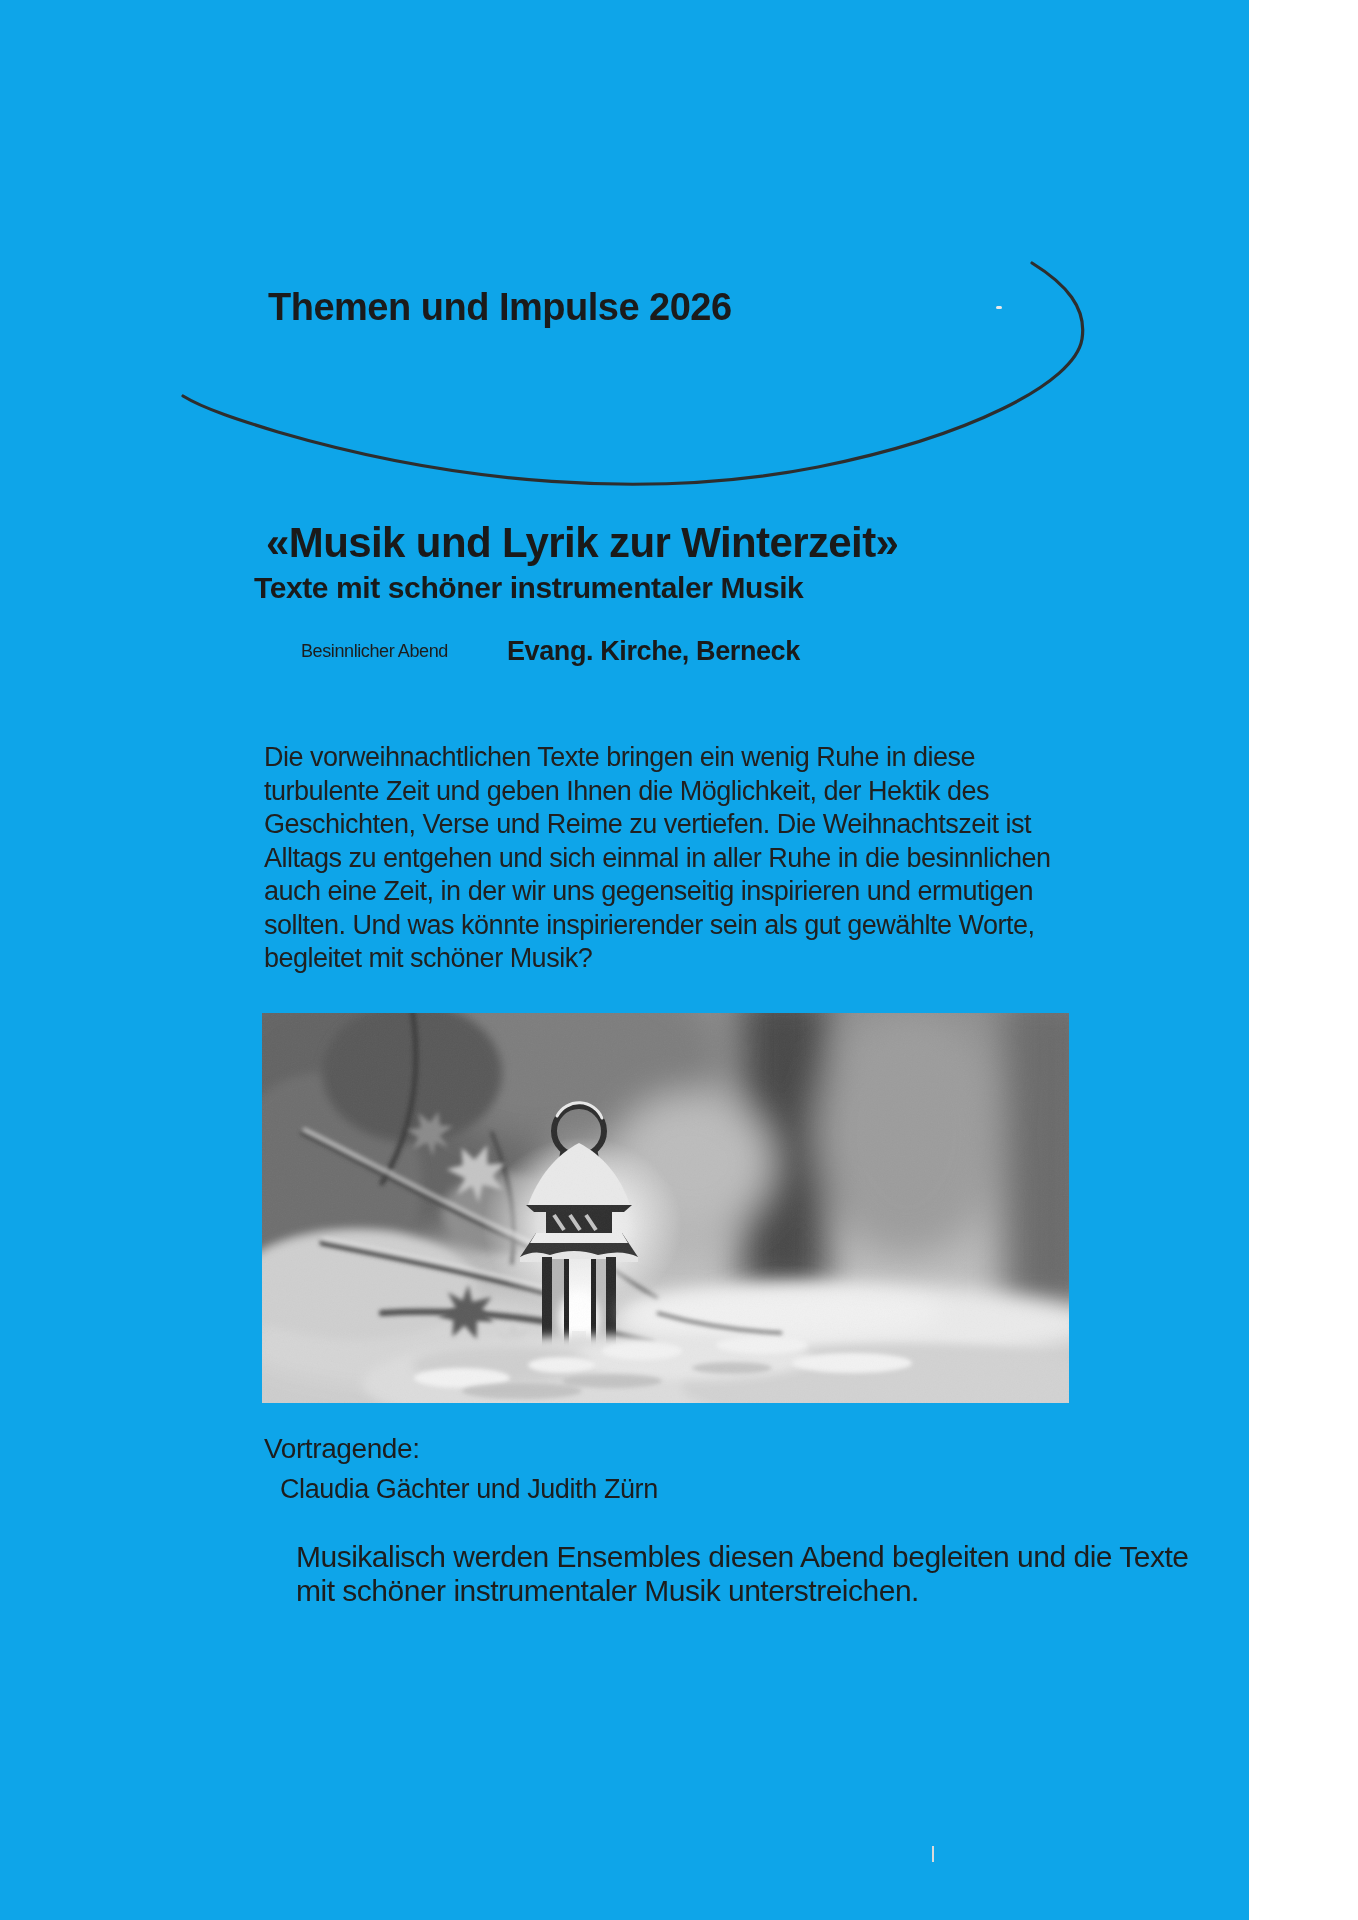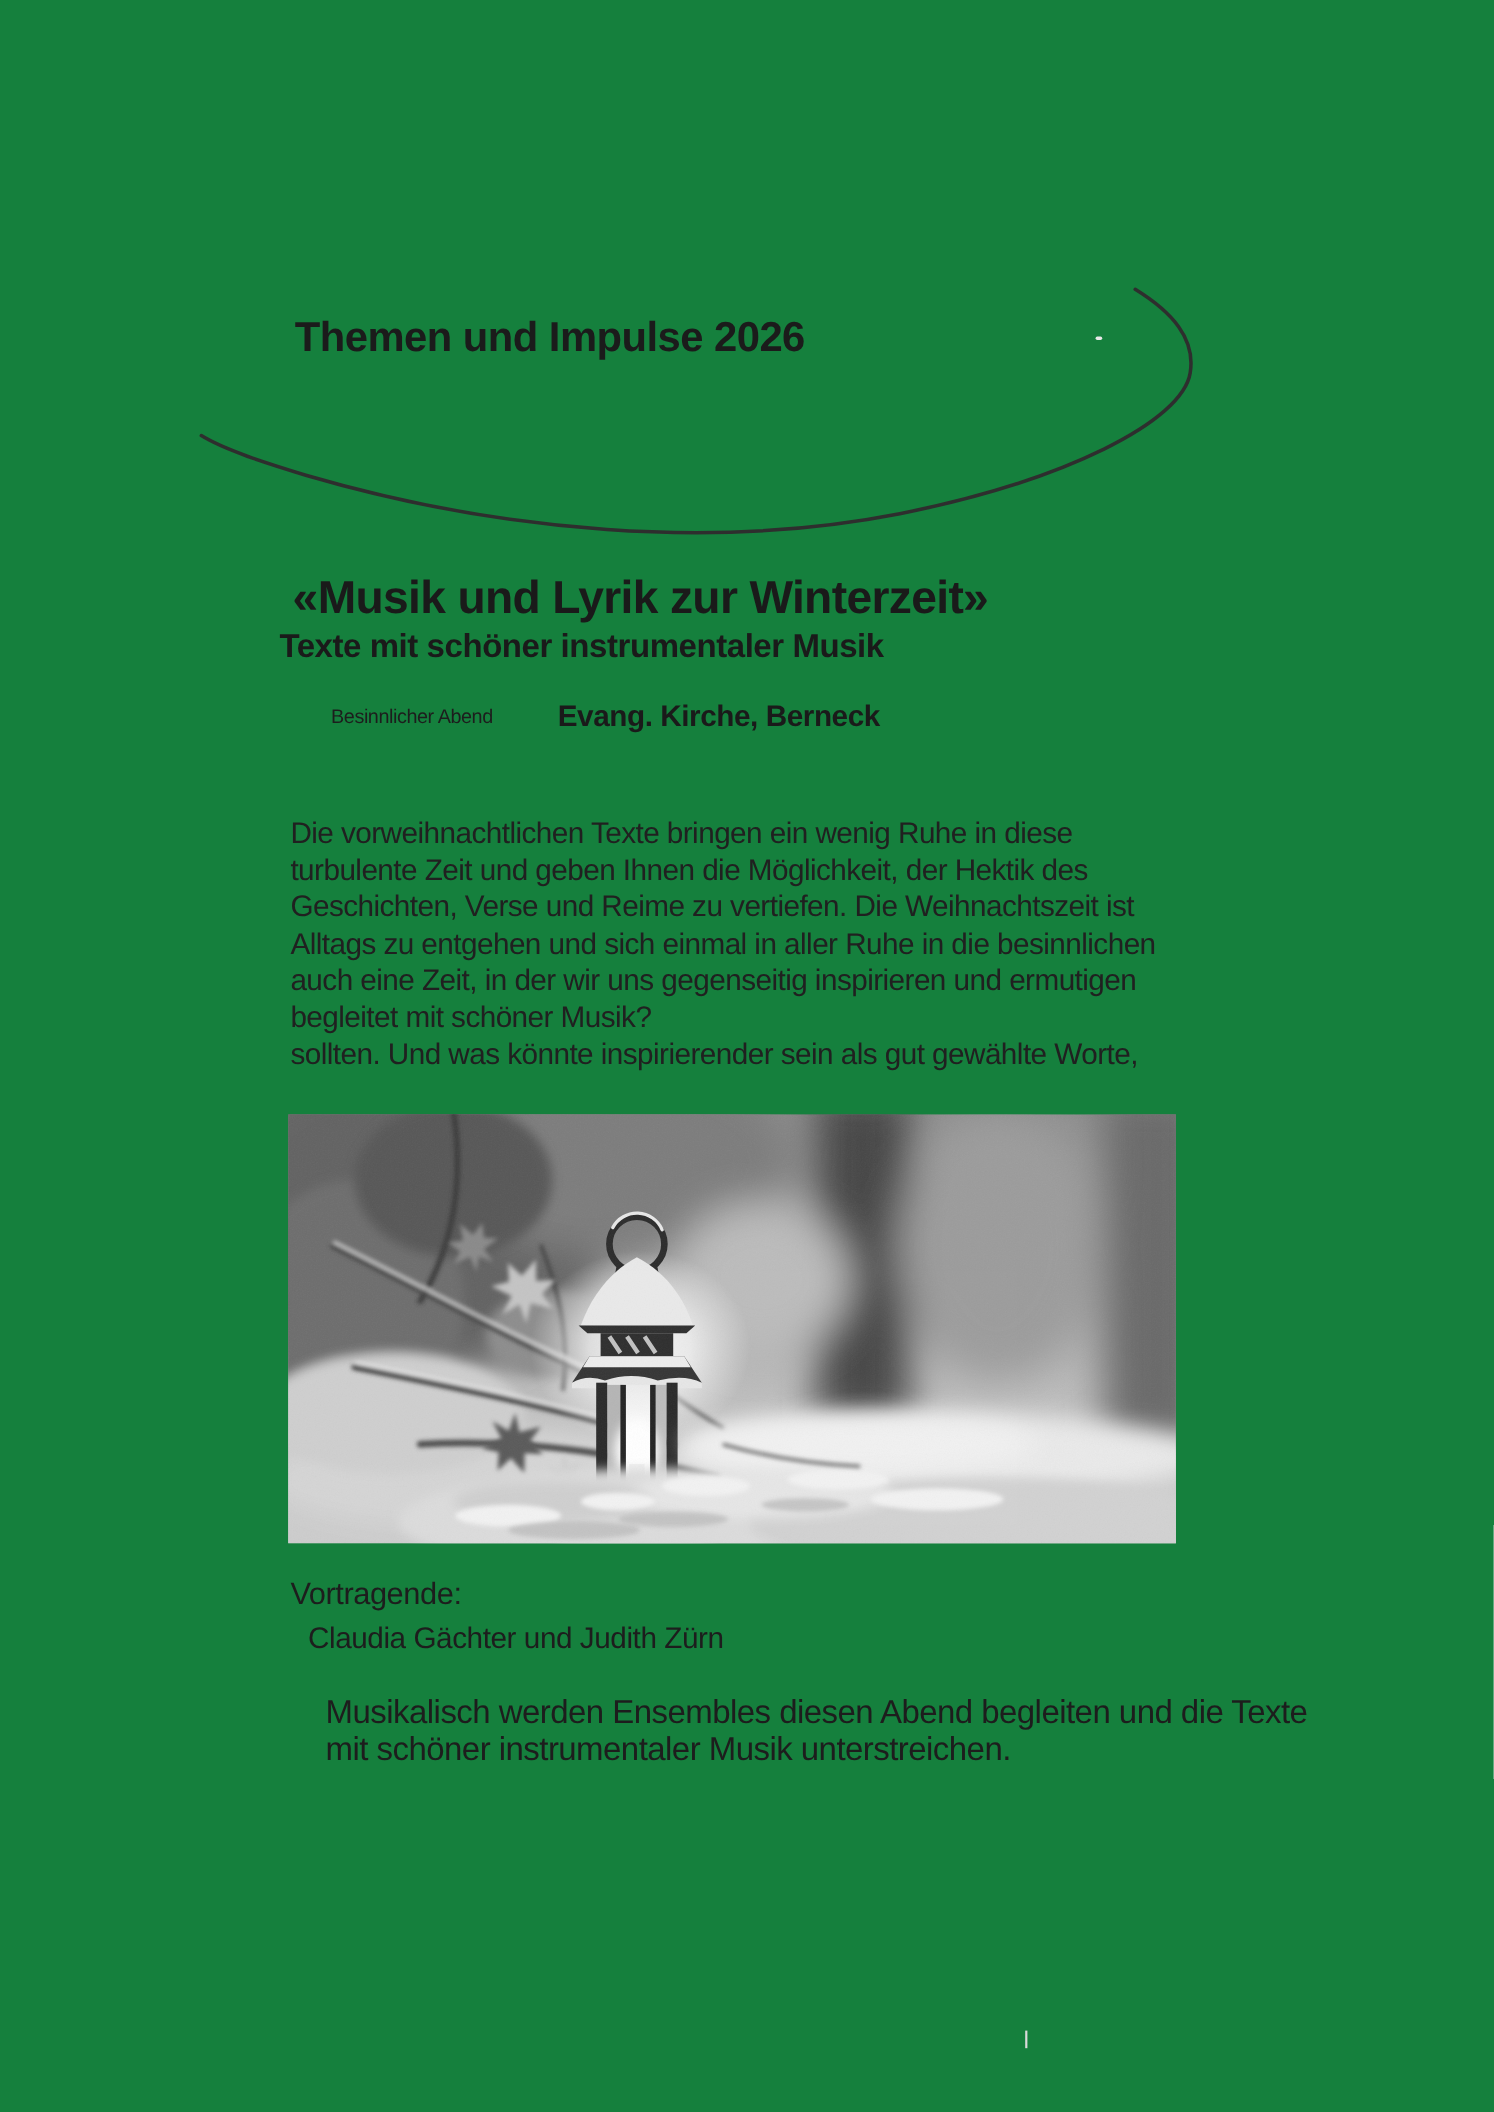--- a/index.html
+++ b/index.html
@@ -1,19 +1,19 @@
 <!DOCTYPE html>
 <html><head>
 <meta charset="utf-8">
 <style>
   html,body{margin:0;padding:0;background:#ffffff;}
   .page{
     position:relative;
-    width:1358px;height:1920px;
-    background:#15803d;
+    width:1249px;height:1920px;
+    background:#0ea5e9;
     overflow:hidden;
     font-family:"Liberation Sans",sans-serif;
     color:#1d1d1d;
   }
   .abs{position:absolute;}
   
   .prog-title{
     left:268px;top:288px;
     font-size:38px;font-weight:bold;letter-spacing:-0.5px;line-height:1;
     color:#1b1b1b;
@@ -86,22 +86,22 @@
   <div class="abs detail-value">
     <div>Evang. Kirche, Berneck</div>
   </div>
 
   <div class="abs body-text">
     <div>Die vorweihnachtlichen Texte bringen ein wenig Ruhe in diese</div>
     <div>turbulente Zeit und geben Ihnen die Möglichkeit, der Hektik des</div>
     <div>Geschichten, Verse und Reime zu vertiefen. Die Weihnachtszeit ist</div>
     <div>Alltags zu entgehen und sich einmal in aller Ruhe in die besinnlichen</div>
     <div>auch eine Zeit, in der wir uns gegenseitig inspirieren und ermutigen</div>
+    <div>sollten. Und was könnte inspirierender sein als gut gewählte Worte,</div>
     <div>begleitet mit schöner Musik?</div>
-    <div>sollten. Und was könnte inspirierender sein als gut gewählte Worte,</div>
   </div>
 
   <div class="abs photo">
     <svg viewBox="0 0 807 390" width="807" height="390">
       <defs>
         <linearGradient id="bgG" x1="0" y1="0" x2="0" y2="1">
           <stop offset="0" stop-color="#8f8f8f"></stop>
           <stop offset="0.45" stop-color="#a9a9a9"></stop>
           <stop offset="0.72" stop-color="#c3c3c3"></stop>
           <stop offset="1" stop-color="#d0d0d0"></stop>

